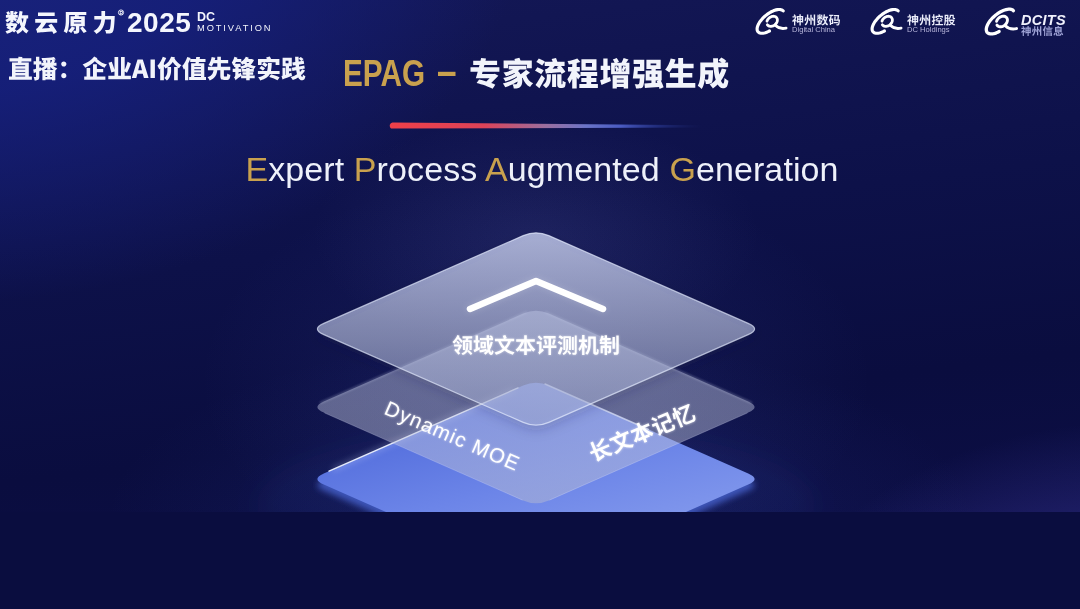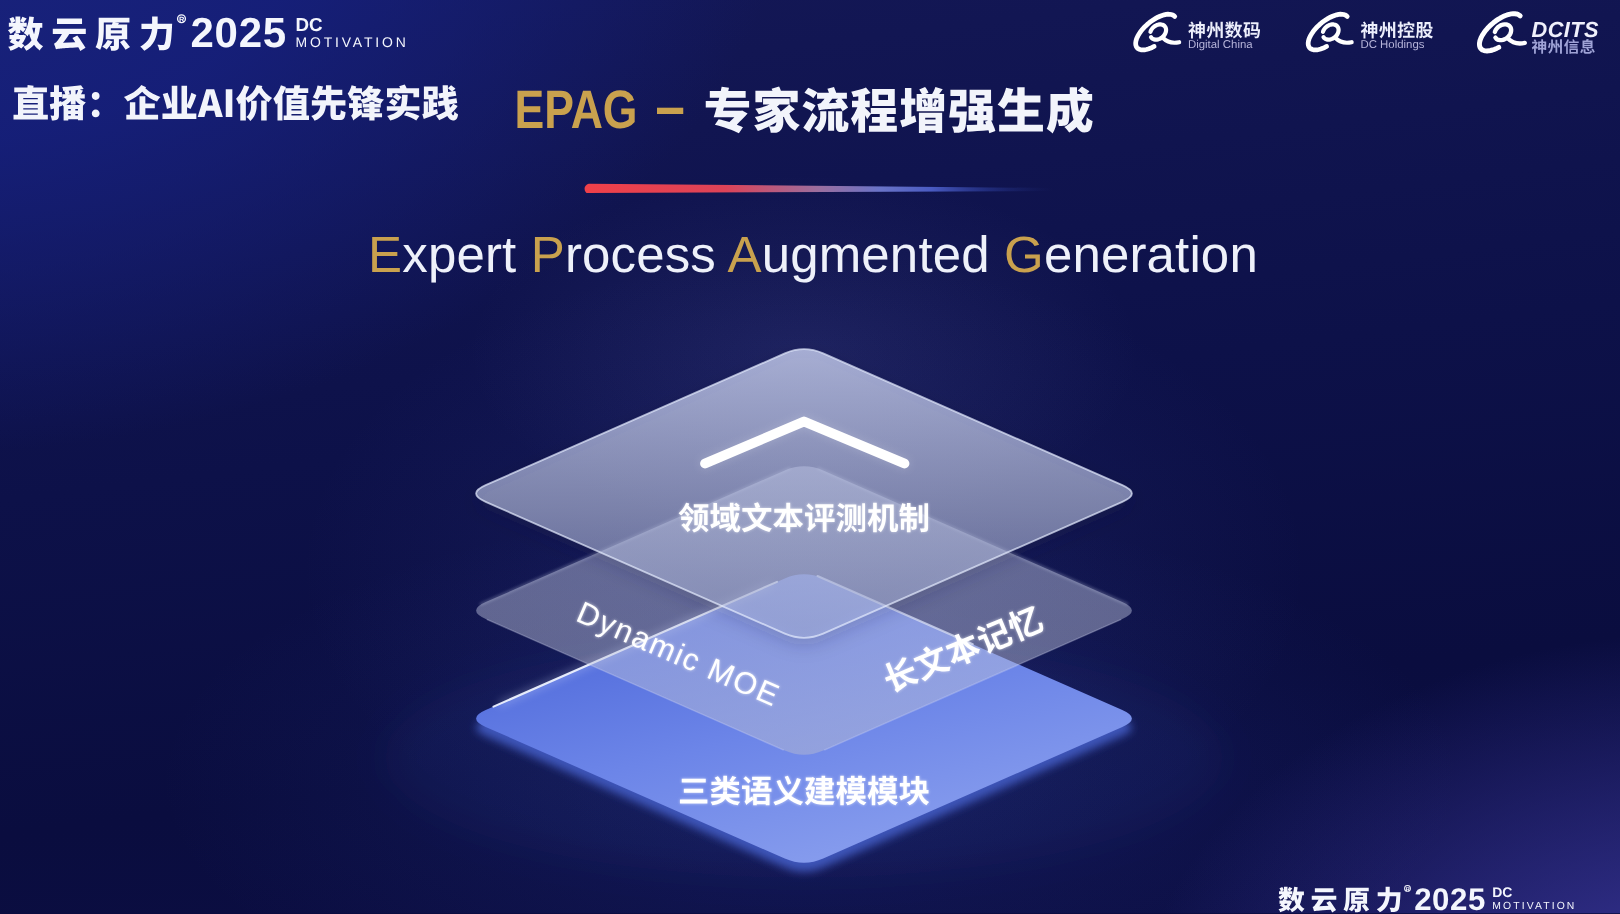--- a/index.html
+++ b/index.html
@@ -1,15 +1,15 @@
 <!DOCTYPE html>
 <html><head><meta charset="utf-8">
 <style>
 html,body{margin:0;padding:0;background:#0a0d3f;}
-#stage{position:relative;width:1080px;height:609px;overflow:hidden;
+#stage{position:relative;width:1080px;height:512px;overflow:hidden;
 font-family:"Liberation Sans",sans-serif;
 background:
  radial-gradient(660px 280px at 540px 520px, rgba(70,98,218,0.14), rgba(70,98,218,0) 66%),
  radial-gradient(480px 300px at 536px 380px, rgba(85,100,205,0.15), rgba(85,100,205,0) 70%),
  radial-gradient(320px 170px at 536px 235px, rgba(110,115,190,0.14), rgba(110,115,190,0) 70%),
  radial-gradient(600px 420px at 1140px 690px, rgba(64,60,165,0.95), rgba(64,60,165,0) 64%),
  radial-gradient(950px 650px at -60px -100px, rgba(26,36,124,1) 0%, rgba(22,32,126,0.85) 30%, rgba(18,28,126,0) 62%),
  linear-gradient(173deg, #141857 0%, #0d1149 45%, #0a0d3f 75%, #0c0e44 100%);}
 svg{position:absolute;left:0;top:0;}
 </style></head>

